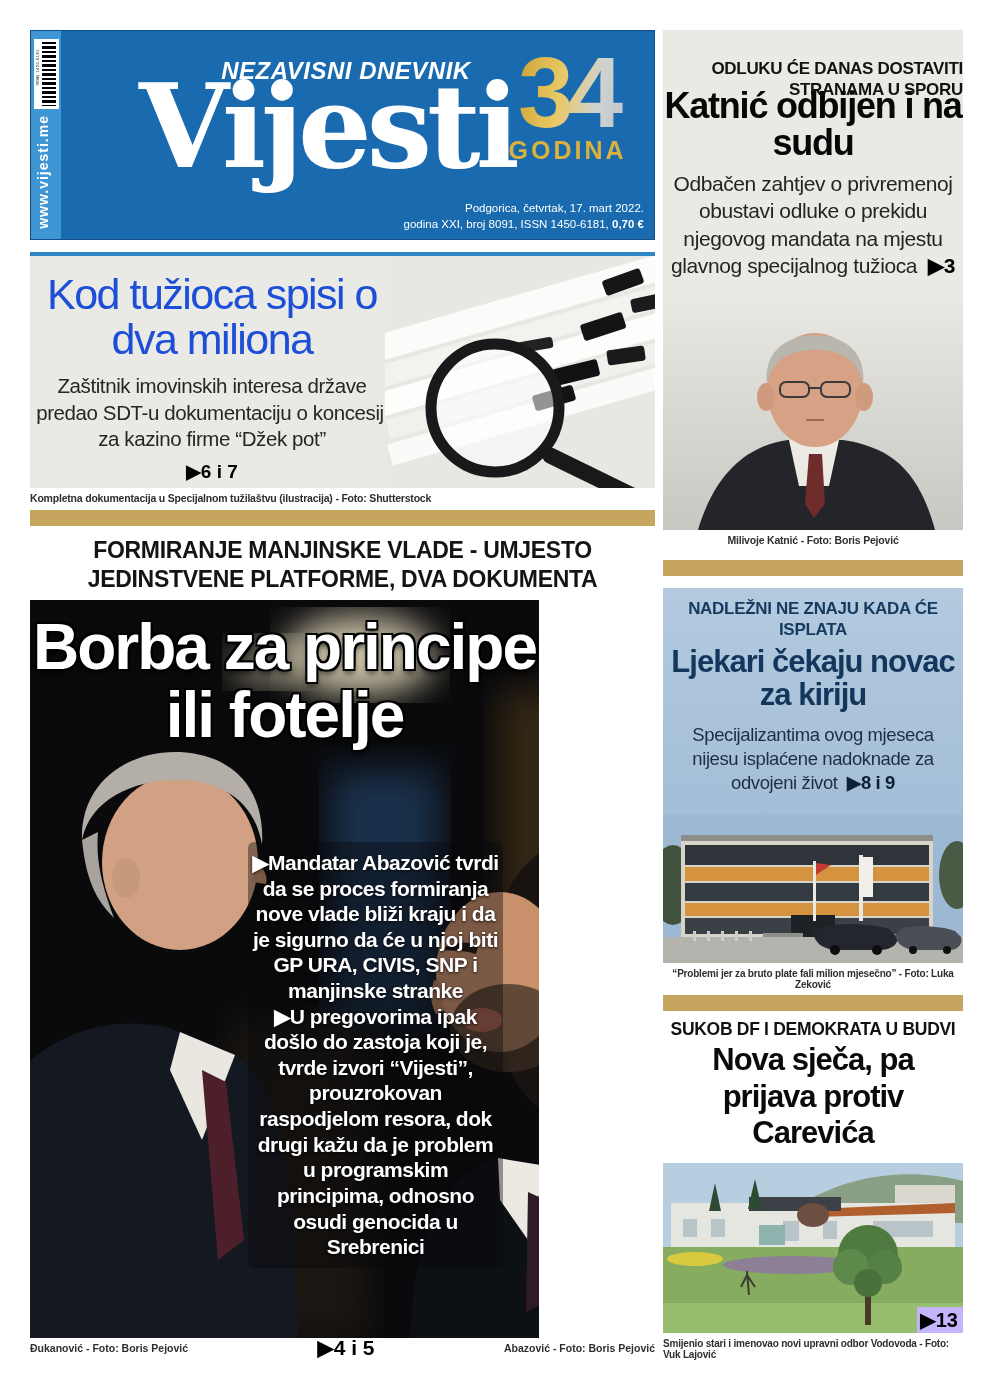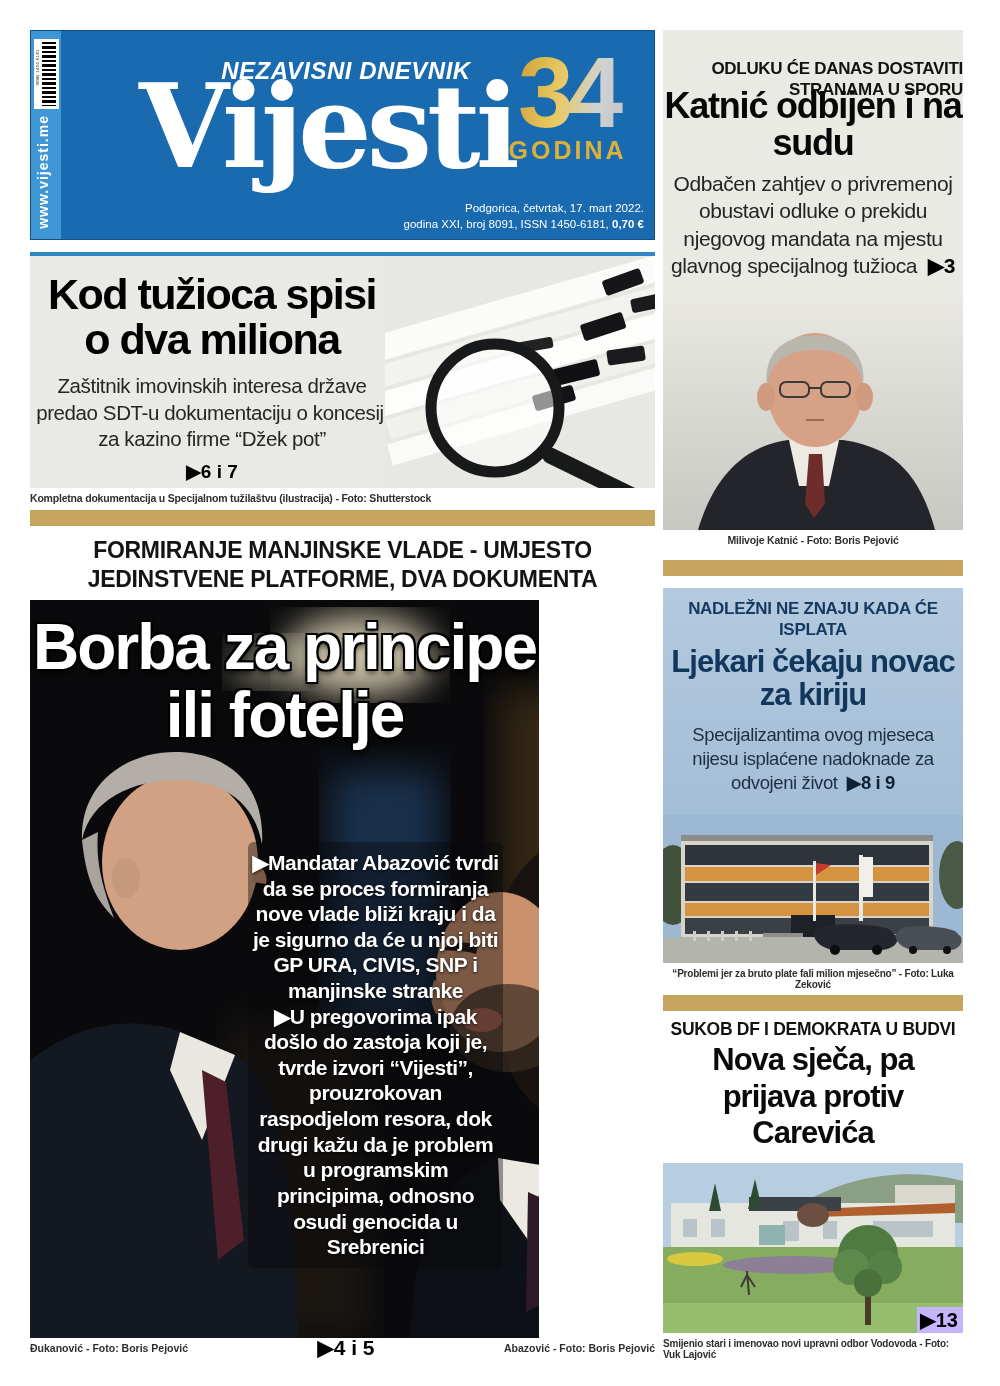--- a/index.html
+++ b/index.html
@@ -30,21 +30,21 @@
 
   
   .gold-bar { position:absolute; height:16px; background:#c6a55e; }
   .caption { position:absolute; font-weight:bold; font-size:10.5px; color:#2e2e2c; letter-spacing:-0.2px; }
   .kicker { font-weight:bold; color:#121212; letter-spacing:-0.3px; }
   .pageref { font-weight:bold; color:#000; }
 
   
   .tuz-panel { position:absolute; left:30px; top:252px; width:625px; height:236px; background:#e9e9e5; border-top:4px solid #2e86c4; }
   .tuz-text { position:absolute; left:6px; top:0; width:352px; text-align:center; }
-  .tuz-headline { margin-top:16px; font-size:43px; font-weight:bold; color:#000000; line-height:1.04; letter-spacing:-1.5px; }
+  .tuz-headline { margin-top:16px; font-size:43px; font-weight:normal; color:#1d4ed8; line-height:1.04; letter-spacing:-1.5px; }
   .tuz-deck { margin-top:12px; font-size:20.5px; color:#262626; line-height:1.28; letter-spacing:-0.4px; }
   .tuz-pageref { margin-top:8px; font-size:19px; }
   .tuz-illustration { position:absolute; right:0; top:0; width:270px; height:232px; }
 
   
   .vlada-kicker { position:absolute; left:30px; top:536px; width:625px; text-align:center;
      font-size:23px; font-weight:bold; color:#141414; line-height:1.25; letter-spacing:-0.3px; }
 
   
   .big-photo { position:absolute; left:30px; top:600px; width:509px; height:738px; background:#08080a; overflow:hidden; }

